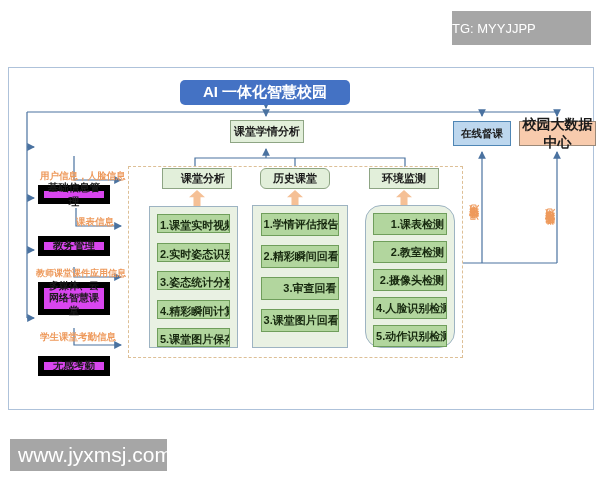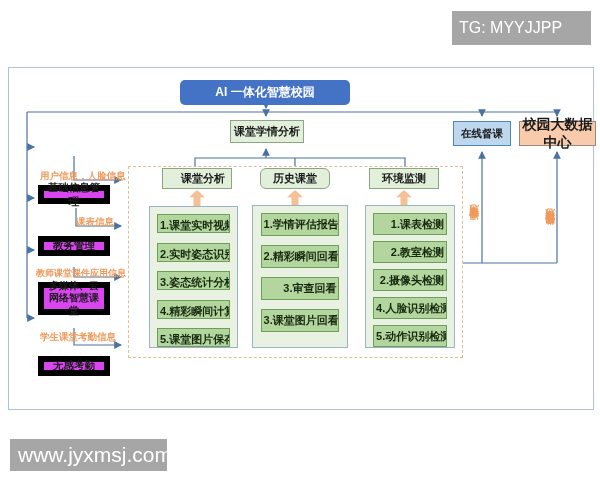--- a/index.html
+++ b/index.html
@@ -2,31 +2,31 @@
 <html><head>
 <meta charset="utf-8">
 <style>
   html,body{margin:0;padding:0;background:#fff;}
   .canvas{
     position:relative;width:600px;height:480px;background:#ffffff;overflow:hidden;
     font-family:"Liberation Sans","DejaVu Sans",sans-serif;color:#1a1a1a;
   }
   
   .wm{position:absolute;background:#a6a6a6;color:#ffffff;display:flex;align-items:center;}
-  .wm-tr{left:452px;top:11px;width:139px;height:34px;font-size:16px;padding-left:7px;box-sizing:border-box;}
+  .wm-tr{left:452px;top:11px;width:139px;height:34px;font-size:13px;box-sizing:border-box;}
   .wm-bl{left:10px;top:439px;width:157px;height:32px;font-size:21px;padding-left:8px;box-sizing:border-box;}
   
   .outer{position:absolute;left:8px;top:67px;width:586px;height:343px;border:1.5px solid #aec2da;box-sizing:border-box;}
   
   svg.connectors{position:absolute;left:0;top:0;width:600px;height:480px;pointer-events:none;}
   
   .node{position:absolute;display:flex;align-items:center;justify-content:center;text-align:center;
         box-sizing:border-box;font-weight:bold;line-height:1.25;}
   .root-node{left:180px;top:80px;width:170px;height:25px;background:#4472c4;color:#ffffff;
-             border-radius:5px;font-size:12px;}
+             border-radius:5px;font-size:15px;}
   .hub-node{left:230px;top:120px;width:74px;height:23px;background:#e2efda;border:1px solid #8ea584;font-size:11px;}
   .sup-node{left:453px;top:121px;width:58px;height:25px;background:#bdd7ee;border:1px solid #4f86b5;font-size:10.5px;}
   .dc-node{left:519px;top:121px;width:77px;height:25px;background:#f8cbad;border:1px solid #9a8878;font-size:14px;}
   .lbox{background:#d946ef;border:6px solid #000000;font-size:10.5px;margin-top:48px;}
   .lb0{left:38px;top:137px;width:72px;height:19px;}
   .lb1{left:38px;top:188px;width:72px;height:20px;}
   .lb2{left:38px;top:234px;width:72px;height:33px;font-size:10px;padding:1px;}
   .lb3{left:38px;top:308px;width:72px;height:20px;}
   
   .olabel{position:absolute;color:#ee9a5c;font-size:9.5px;font-weight:bold;white-space:nowrap;}
@@ -46,21 +46,21 @@
   .uparrow{position:absolute;width:16px;height:16px;background:#f5c096;
            clip-path:polygon(50% 0,100% 46%,72% 46%,72% 100%,28% 100%,28% 46%,0 46%);}
   .ua0{left:189px;top:190px;}
   .ua1{left:287px;top:190px;}
   .ua2{left:396px;top:190px;}
   
   .colbox{position:absolute;background:#e9f1e3;border:1px solid #9db3c2;box-sizing:border-box;
           display:flex;flex-direction:column;align-items:center;padding-top:7px;}
   .cb0{left:149px;top:206px;width:89px;height:142px;gap:9.5px;}
   .cb1{left:252px;top:205px;width:96px;height:143px;gap:9px;}
-  .cb2{left:365px;top:205px;width:90px;height:143px;gap:5.5px;}
+  .cb2{left:365px;top:205px;width:90px;height:143px;gap:5.5px;border-radius:16px;}
   .item{background:#b2d69e;border:1px solid #6f9e5b;box-sizing:border-box;width:84%;
         font-size:11px;font-weight:bold;color:#17290f;padding:3px 2px;text-align:right;
         white-space:nowrap;overflow:hidden;}
   
   .vlabel{position:absolute;color:#ee9a5c;font-size:9.5px;font-weight:bold;
           writing-mode:vertical-rl;transform:rotate(180deg);letter-spacing:1px;text-align:center;}
   .vl0{left:468px;top:182px;height:86px;}
   .vl1{left:544px;top:176px;height:108px;}
 </style>
 </head>

